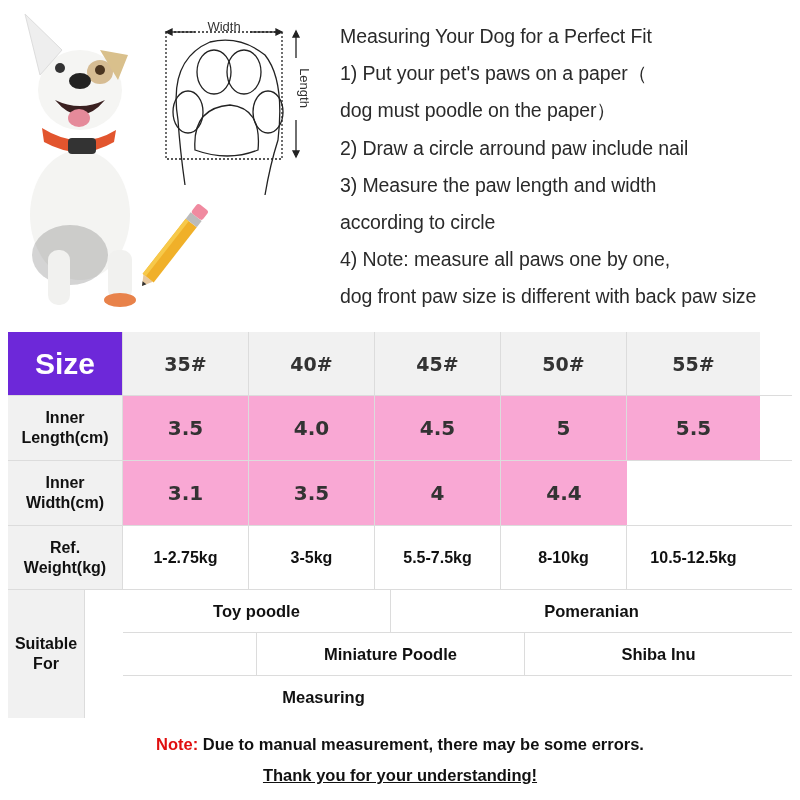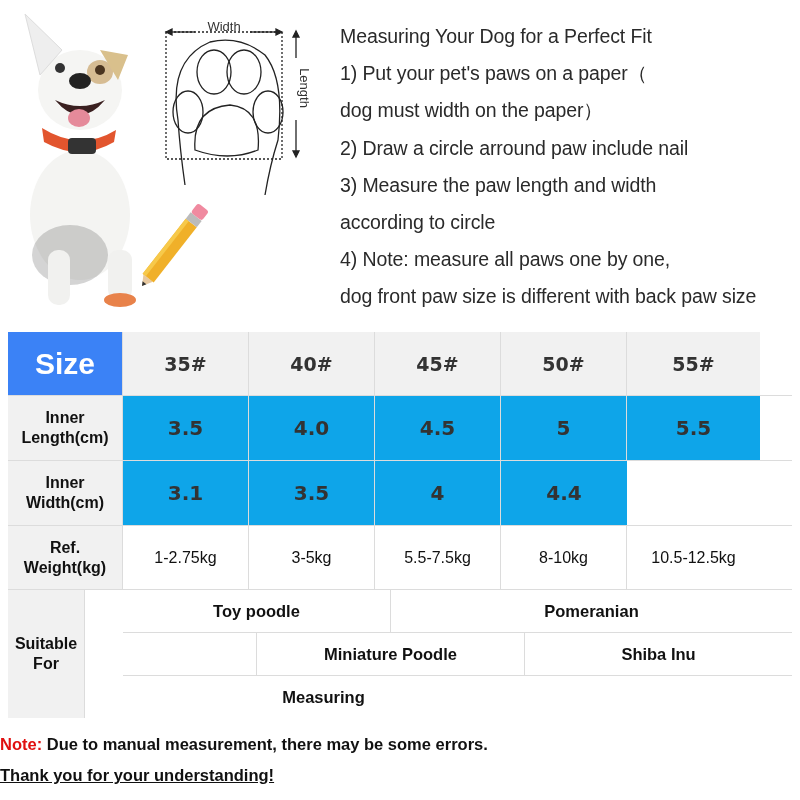--- a/index.html
+++ b/index.html
@@ -9,36 +9,36 @@
   .illus { position: absolute; left: 0; top: 0; width: 320px; height: 320px; }
   .instructions { position: absolute; left: 331px; top: 18px; width: 470px; }
   .instructions .line { font-family: "Liberation Sans", sans-serif; font-size: 19.5px; color: #2a2a2a; height: 37.2px; line-height: 37.2px; white-space: nowrap; letter-spacing: -0.1px; margin-left: 9px; }
 
   
   .table { position: absolute; left: 8px; top: 332px; width: 784px; }
   .row { display: flex; border-bottom: 1px solid #dcdcdc; }
   .cell { display: flex; align-items: center; justify-content: center; text-align: center; border-right: 1px solid #dcdcdc; box-sizing: border-box; }
   .cell:last-child { border-right: none; }
   .head-cell { background: #f1f1f1; font-family: "DejaVu Sans", sans-serif; font-weight: bold; font-size: 19px; color: #333; }
-  .size-cell { background: #3b82f6; color: #fff; font-family: "Liberation Sans", sans-serif; font-weight: bold; font-size: 30px; }
+  .size-cell { background: #6d28d9; color: #fff; font-family: "Liberation Sans", sans-serif; font-weight: bold; font-size: 30px; }
   .label-cell { background: #f1f1f1; font-family: "Liberation Sans", sans-serif; font-weight: bold; font-size: 16px; color: #111; line-height: 20px; }
-  .val-cell { background: #0ea5e9; font-family: "DejaVu Sans", sans-serif; font-weight: bold; font-size: 20px; color: #333; }
-  .wt-cell { background: #fff; font-family: "Liberation Sans", sans-serif; font-weight: normal; font-size: 16px; color: #111; }
+  .val-cell { background: #f9a8d4; font-family: "DejaVu Sans", sans-serif; font-weight: bold; font-size: 20px; color: #333; }
+  .wt-cell { background: #fff; font-family: "Liberation Sans", sans-serif; font-weight: bold; font-size: 16px; color: #111; }
   .c0 { width: 115px; } .cN { width: 126px; } .cL { width: 133px; }
 
   .suitable { display: flex; }
   .suitable .label-cell { width: 115px; height: 128px; border-right: 1px solid #dcdcdc; }
   .suit-rows { width: 669px; margin-left: 38px; }
   .srow { display: flex; height: 42px; border-bottom: 1px solid #dcdcdc; }
   .srow:last-child { border-bottom: none; height: 42px; }
   .scell { display: flex; align-items: center; justify-content: center; background: #fff; font-family: "Liberation Sans", sans-serif; font-weight: bold; font-size: 16.5px; color: #111; border-right: 1px solid #dcdcdc; box-sizing: border-box; }
   .scell:last-child { border-right: none; }
 
   
-  .note { position: absolute; left: 0; top: 735px; width: 800px; text-align: left; font-family: "Liberation Sans", sans-serif; font-weight: bold; font-size: 16.5px; color: #111; }
+  .note { position: absolute; left: 0; top: 735px; width: 800px; text-align: center; font-family: "Liberation Sans", sans-serif; font-weight: bold; font-size: 16.5px; color: #111; }
   .note .red { color: #e01010; }
   .note .l2 { margin-top: 12px; text-decoration: underline; }
 </style>
 </head>
 <body>
 
 <div class="illus">
   <svg width="320" height="320" viewBox="0 0 320 320">
 
     <ellipse cx="80" cy="215" rx="50" ry="65" fill="#f4f4f2"></ellipse>
@@ -92,21 +92,21 @@
       <rect x="10" y="-7" width="70" height="4" fill="#f7c94a"></rect>
       <rect x="80" y="-7" width="8" height="14" fill="#bbb"></rect>
       <rect x="88" y="-7" width="12" height="14" rx="3" fill="#f08aa0"></rect>
     </g>
   </svg>
 </div>
 
 <div class="instructions">
   <div class="line">Measuring Your Dog for a Perfect Fit</div>
   <div class="line">1) Put your pet's paws on a paper（</div>
-  <div class="line">dog must width on the paper）</div>
+  <div class="line">dog must poodle on the paper）</div>
   <div class="line">2) Draw a circle arround paw include nail</div>
   <div class="line">3) Measure the paw length and width</div>
   <div class="line">according to circle</div>
   <div class="line">4) Note: measure all paws one by one,</div>
   <div class="line">dog front paw size is different with back paw size</div>
 </div>
 
 <div class="table">
   <div class="row" style="height:63px">
     <div class="cell size-cell c0">Size</div>

